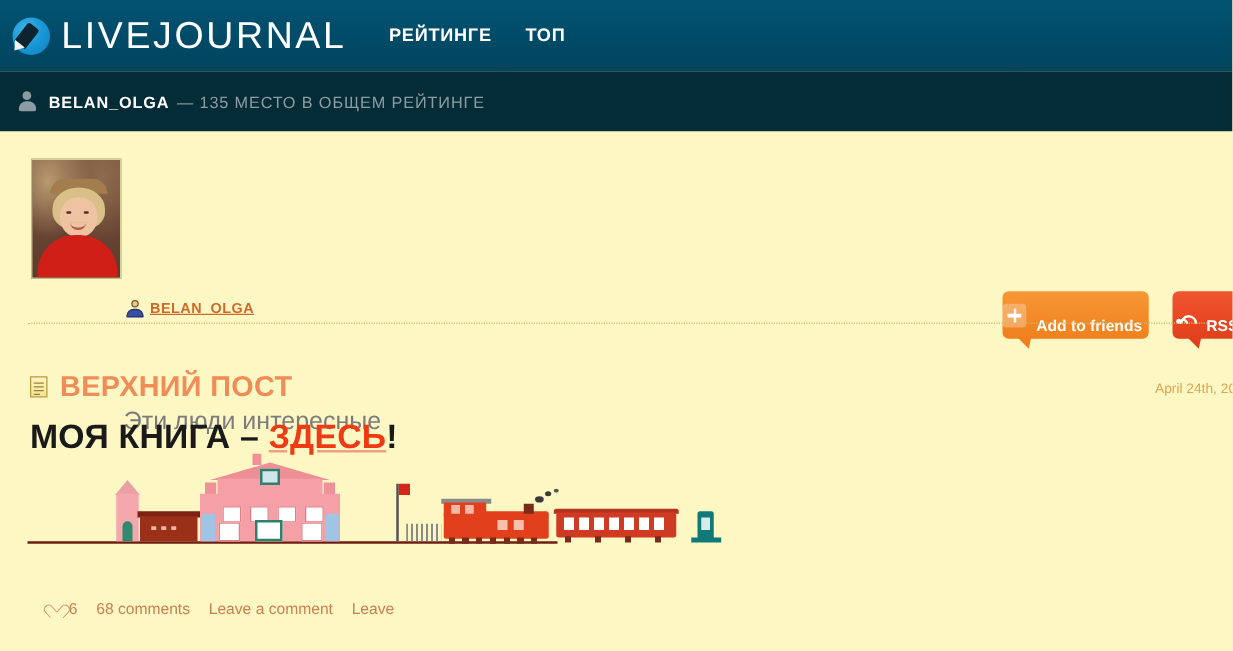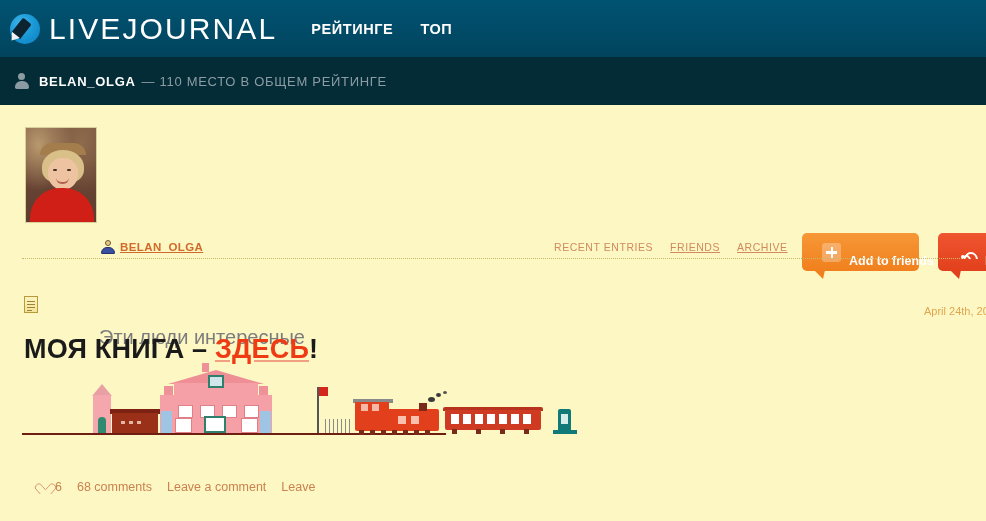--- a/index.html
+++ b/index.html
@@ -247,21 +247,21 @@
   .head-nav a.no-underline { text-decoration: none; }
 
   
   .bubble-btn {
     position: absolute;
     top: 128px;
     height: 38px;
     border-radius: 5px;
     display: flex;
     align-items: center;
-    padding: 0 20px;
+    padding: 0 0;
     cursor: pointer;
     overflow: visible;
   }
   .bubble-btn:after {
     content: "";
     position: absolute;
     left: 13px; bottom: -8px;
     width: 0; height: 0;
     border-left: 9px solid transparent;
     border-right: 0 solid transparent;
@@ -660,21 +660,21 @@
   <a class="topnav-link">РЕЙТИНГЕ</a>
   <a class="topnav-link">ТОП</a>
 </div>
 
 <div class="ratingbar">
   <div class="rating-usericon">
     <div class="head"></div>
     <div class="body"></div>
   </div>
   <a class="rating-user">BELAN_OLGA</a>
-  <span class="rating-text">— 110 МЕСТО В ОБЩЕМ РЕЙТИНГЕ</span>
+  <span class="rating-text">— 135 МЕСТО В ОБЩЕМ РЕЙТИНГЕ</span>
 </div>
 
 <div class="journal-head">
 
   <div class="userpic">
     <div class="pic-bg"></div>
     <div class="headband"></div>
     <div class="hair"></div>
     <div class="face"></div>
     <div class="eye-l"></div>
@@ -686,26 +686,20 @@
   <div class="user-link-row">
     <span class="lj-user-icon">
       <span class="ic-head"></span>
       <span class="ic-body"></span>
     </span>
     <span class="user-link-name">BELAN_OLGA</span>
   </div>
 
   <div class="journal-subtitle">Эти люди интересные</div>
 
-  <div class="head-nav">
-    <a class="no-underline">RECENT ENTRIES</a>
-    <a>FRIENDS</a>
-    <a>ARCHIVE</a>
-    <a>PROFILE</a>
-  </div>
 
   <div class="bubble-btn bubble-add">
     <span class="btn-icon-box">
       <span class="plus-h"></span>
       <span class="plus-v"></span>
     </span>
     <span class="bubble-label">Add to friends</span>
     <span class="tail"></span>
   </div>
 
@@ -724,20 +718,21 @@
 
 <div class="post">
 
   <div class="post-head">
     <span class="doc-icon">
       <span class="ln l1"></span>
       <span class="ln l2"></span>
       <span class="ln l3"></span>
       <span class="ln l4"></span>
     </span>
+    <span class="post-title">ВЕРХНИЙ ПОСТ</span>
   </div>
 
   <div class="post-date">April 24th, 20</div>
 
   <div class="post-body">
     <div class="post-line">
       <span>МОЯ КНИГА – </span><span class="hl">ЗДЕСЬ</span><span>!</span>
     </div>
   </div>
 

